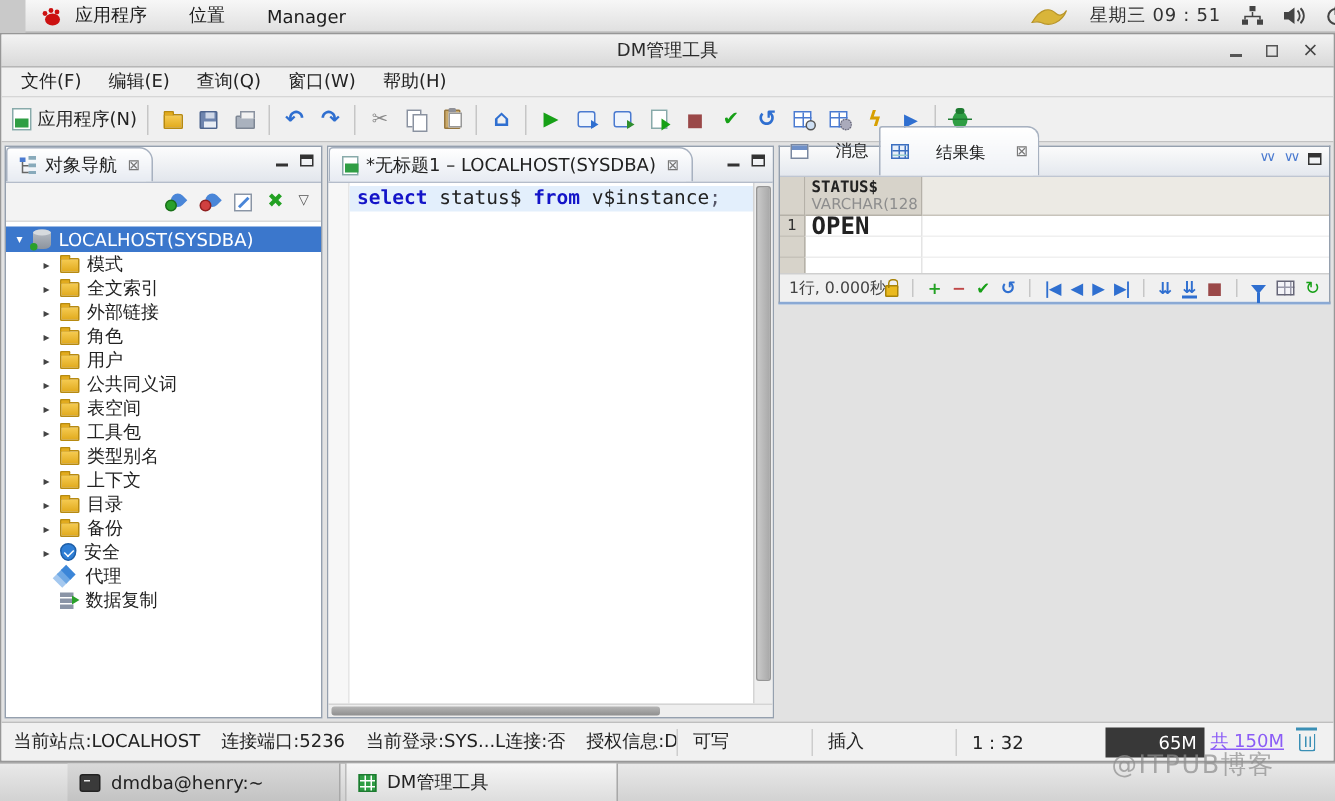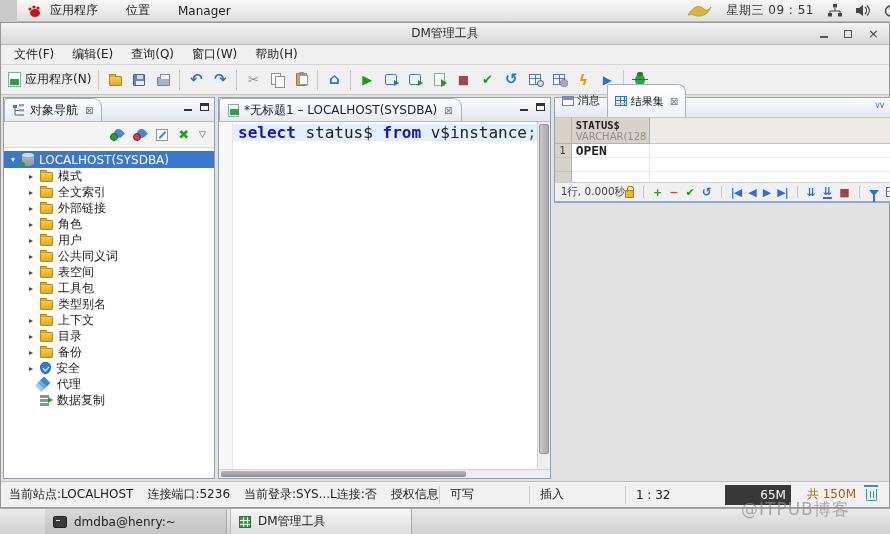--- a/index.html
+++ b/index.html
@@ -135,38 +135,38 @@
   .tico-layers { width:12px; height:12px; position:relative; }
   .tico-layers::before { content:""; position:absolute; left:1px; top:-1px; width:9px; height:9px;
     background:#3b86d8; transform:rotate(45deg) scale(1,.55);
     box-shadow:0 7px 0 #6ea8e4, 0 14px 0 #a4c8ef; }
 
   
   .rightarea { flex:1; min-width:0; display:flex; flex-direction:row; gap:3px; }
   .editorwrap { flex:1; min-height:0; }
   .edbody { flex:1; display:flex; min-height:0; }
   .gutter { width:14px; background:#f7f7f7; border-right:1px solid #e6e6e6; flex-shrink:0; }
-  .code { flex:1; font-family:"DejaVu Sans Mono","Liberation Mono",monospace; font-size:16px;
+  .code { flex:1; font-family:"DejaVu Sans Mono","Liberation Mono",monospace; font-size:13px;
     line-height:17px; padding-top:2px; min-width:0; }
   .codeline { padding-left:5px; white-space:pre; }
   .codeline.current { background:#e3effc; }
   .kw { color:#1414c8; font-weight:bold; }
   .semi { color:#556; }
   .vscroll { width:13px; background:#eeeeee; border-left:1px solid #d4d4d4; position:relative; flex-shrink:0; }
   .vthumb { position:absolute; top:2px; left:1px; right:1px; height:95%;
     background:linear-gradient(90deg,#c9c9c9,#a9a9a9); border:1px solid #969696; border-radius:2px; }
   .hscroll { height:9px; background:#eeeeee; border-top:1px solid #d4d4d4; position:relative; flex-shrink:0; }
   .hthumb { position:absolute; left:2px; top:1px; bottom:1px; width:74%;
     background:linear-gradient(#b5b5b5,#8f8f8f); border-radius:2px; }
 
   
   .results { height:106px; flex-shrink:0; border-bottom:2px solid #8aa9d4; }
   .restabrow { height:20px; background:linear-gradient(#fbfbfb,#e4e8ee); border-bottom:1px solid #bfc6d2;
     display:flex; align-items:flex-end; position:relative; flex-shrink:0; }
-  .rtab { height:33px; display:flex; align-items:center; gap:4px; padding:0 7px; font-size:11px; }
+  .rtab { height:33px; display:flex; align-items:center; gap:18px; padding:0 7px; font-size:11px; }
   .rtab.active { background:linear-gradient(#ffffff,#eef1f5); border:1px solid #a7b1c0; border-bottom:none;
     border-radius:2px 8px 0 0; }
   .ico-msg { width:12px; height:10px; border:1px solid #7a88a0; background:#fff; position:relative; }
   .ico-msg::before { content:""; position:absolute; top:0; left:0; right:0; height:3px; background:#6f90c8; }
   .ico-rgrid { width:12px; height:10px; border:1px solid #3b6fc0; background:
     linear-gradient(#3b6fc0,#3b6fc0) 0 2.5px/12px 1px no-repeat,
     linear-gradient(#9cc,#9cc) 0 6px/12px 1px no-repeat,
     linear-gradient(#3b6fc0,#3b6fc0) 4px 0/1px 10px no-repeat,
     linear-gradient(#3b6fc0,#3b6fc0) 8px 0/1px 10px no-repeat, #e8f0fa; }
   .resicons { position:absolute; right:5px; top:3px; display:flex; gap:7px; align-items:center; }
@@ -178,21 +178,21 @@
   .gcorner { width:17px; background:#d7d3ca; border-right:1px solid #b5b1a8; border-bottom:1px solid #b5b1a8; flex-shrink:0; }
   .gcol { width:78px; background:#d7d3ca; border-right:1px solid #b5b1a8; border-bottom:1px solid #b5b1a8;
     padding:1px 4px; line-height:12px; flex-shrink:0; }
   .gcol .cname { font-weight:bold; color:#222; font-family:"DejaVu Sans Mono","Liberation Mono",monospace; font-size:10.5px; }
   .gcol .ctype { color:#8d8d8d; font-size:10px; }
   .gheadrest { flex:1; background:#eceae4; border-bottom:1px solid #c8c4bb; }
   .grow { display:flex; height:14px; flex-shrink:0; }
   .grownum { width:17px; background:#d7d3ca; border-right:1px solid #b5b1a8; border-bottom:1px solid #c6c2b9;
     text-align:center; font-size:10px; color:#333; line-height:13px; flex-shrink:0; }
   .gcell { width:78px; border-right:1px solid #e4e4e4; border-bottom:1px solid #ececec;
-    padding:0 4px; font-weight:bold; font-size:13px; line-height:13px;
+    padding:0 4px; font-weight:bold; font-size:16px; line-height:13px;
     font-family:"DejaVu Sans Mono","Liberation Mono",monospace; flex-shrink:0; }
   .growrest { flex:1; border-bottom:1px solid #f0f0f0; }
 
   .gfoot { height:19px; background:#f0f0f0; border-top:1px solid #cfcfcf; display:flex; align-items:center;
     padding:0 6px; font-size:10.5px; color:#444; flex-shrink:0; }
   .gficons { margin-left:auto; display:flex; align-items:center; gap:7px; }
   .gficons .g { font-size:11px; }
   .fsep { width:1px; height:12px; background:#c6c6c6; margin:0 2px; }
   .ico-lock { width:9px; height:8px; background:#eab91e; border:1px solid #a88308; border-radius:1px;
     position:relative; margin-top:4px; }
@@ -214,21 +214,21 @@
   
   .statusbar { height:26px; background:#f1f1f1; border-top:1px solid #bfbfbf; display:flex;
     align-items:center; padding:0 8px; font-size:12px; color:#222; flex-shrink:0; }
   .sbleft { flex:1; display:flex; gap:14px; overflow:hidden; white-space:nowrap; }
   .sbcell { display:flex; align-items:center; padding:0 10px; border-left:1px solid #cdcdcd;
     height:18px; white-space:nowrap; }
   .sb-rw { width:90px; } .sb-ins { width:96px; } .sb-caret { width:94px; }
   .gauge { display:flex; align-items:center; margin-left:6px; }
   .gauge-used { width:66px; height:20px; background:#383838; color:#fff; font-size:12px;
     display:flex; align-items:center; justify-content:flex-end; padding-right:5px; }
-  .gauge-total { color:#a16207; font-size:12px; margin-left:16px; white-space:nowrap; }
+  .gauge-total { color:#8b5cf6; font-size:12px; margin-left:4px; white-space:nowrap;text-decoration:underline; }
   .ico-trash { width:11px; height:12px; border:1.5px solid #3a8fb5; border-top:none; border-radius:0 0 2px 2px;
     position:relative; margin:0 4px 0 10px; background:
     linear-gradient(#3a8fb5,#3a8fb5) 3px 2px/1px 7px no-repeat,
     linear-gradient(#3a8fb5,#3a8fb5) 6px 2px/1px 7px no-repeat; }
   .ico-trash::before { content:""; position:absolute; top:-4px; left:-3px; width:14px; height:2px; background:#3a8fb5; }
 
   
   .taskbar { position:absolute; left:0; bottom:0; width:890px; height:26px;
     background:linear-gradient(#e9e9e9,#d2d2d2); border-top:1px solid #a8a8a8; display:flex;padding-left:45px; }
   .taskbtn { width:182px; display:flex; align-items:center; gap:7px; padding:0 8px; font-size:12px;

